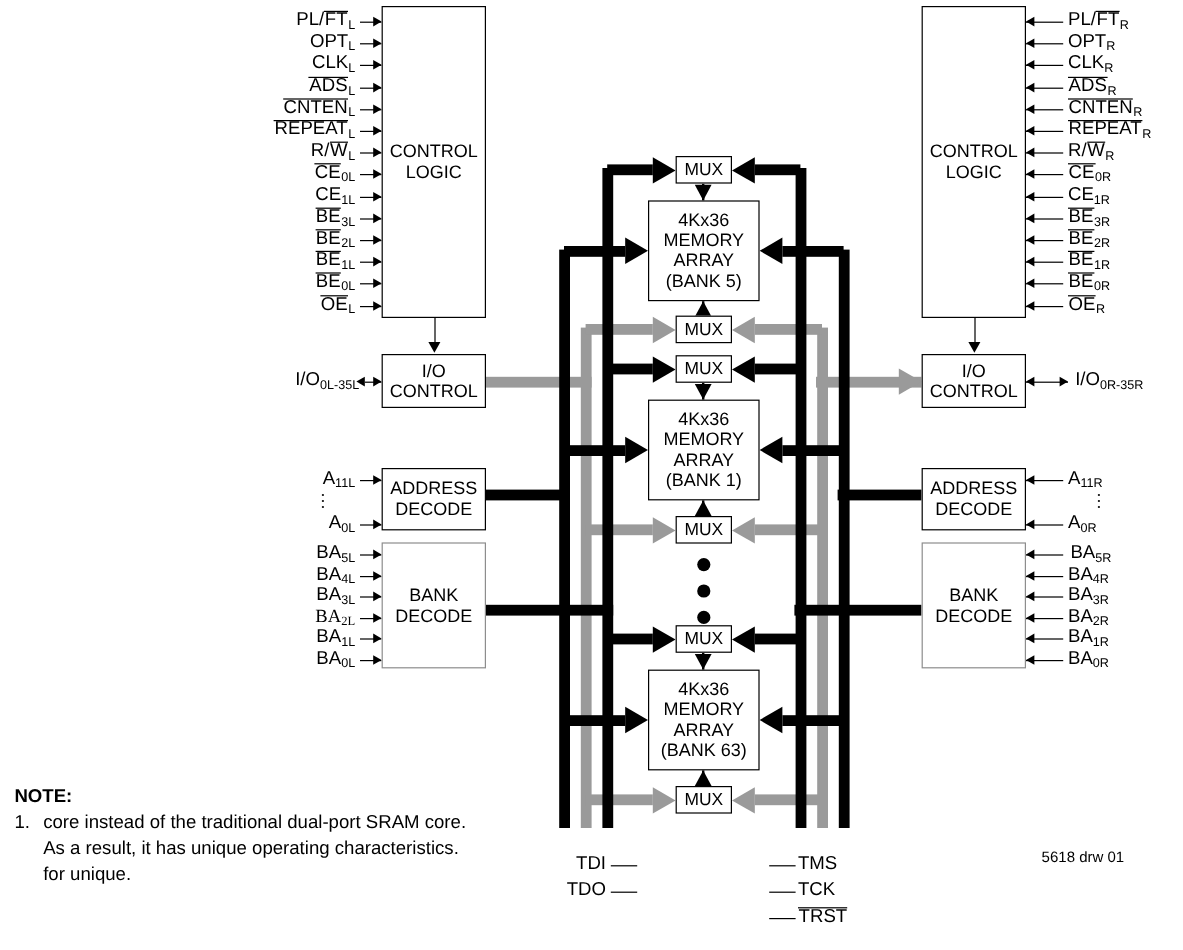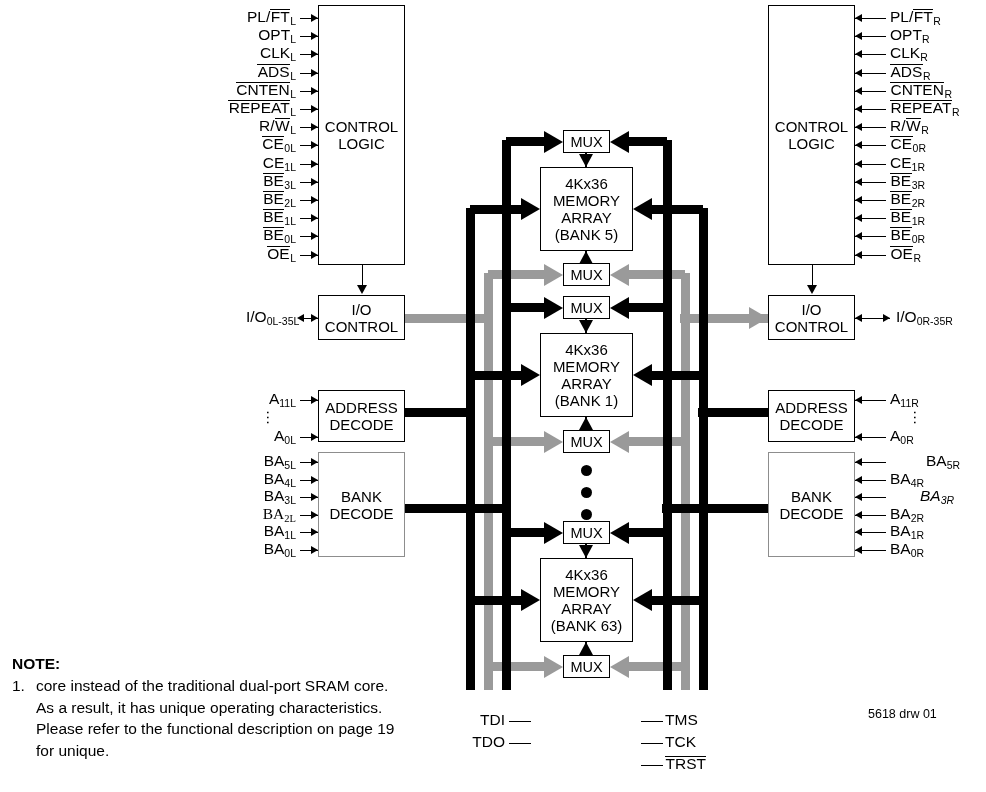--- a/index.html
+++ b/index.html
@@ -136,21 +136,20 @@
   <div class="dot" style="left:581px;top:509px;"></div>
 
 
   <div id="note">
     <div class="hd">NOTE:</div>
     <div class="row">
       <div class="num">1.</div>
       <div class="txt">
         <div>core instead of the traditional dual-port SRAM core.</div>
         <div>As a result, it has unique operating characteristics.</div>
-        <div>Please refer to the functional description on page 19</div>
         <div>for unique.</div>
       </div>
     </div>
   </div>
   <div id="drw">5618 drw 01</div>
 
   <div id="gen">
       <div class="lbl r" style="right: 690px; top: 9px;">PL/<span class="ob">FT</span><sub>L</sub></div>
       <div class="sig" style="left:300px;top:18px;width:18px;"></div>
       <div class="ah rt" style="left:311px;top:14px;"></div>
@@ -257,33 +256,33 @@
       <div class="sig" style="left:300px;top:437px;width:18px;"></div>
       <div class="ah rt" style="left:311px;top:433px;"></div>
       <div class="lbl" style="left: 890px; top: 428px;">A<sub>0R</sub></div>
       <div class="sig" style="left:855px;top:437px;width:31px;"></div>
       <div class="ah lt" style="left:855px;top:433px;"></div>
       <div class="vdots" style="left:266px;top:410px;">···</div>
       <div class="vdots" style="left:913px;top:410px;">···</div>
       <div class="lbl r" style="right: 690px; top: 453px;">BA<sub>5L</sub></div>
       <div class="sig" style="left:300px;top:462px;width:18px;"></div>
       <div class="ah rt" style="left:311px;top:458px;"></div>
-      <div class="lbl" style="left: 926px; top: 453px;">BA<sub>5R</sub></div>
+      <div class="lbl" style="left: 892px; top: 453px;">BA<sub>5R</sub></div>
       <div class="sig" style="left:855px;top:462px;width:31px;"></div>
       <div class="ah lt" style="left:855px;top:458px;"></div>
       <div class="lbl r" style="right: 690px; top: 470.5px;">BA<sub>4L</sub></div>
       <div class="sig" style="left:300px;top:479.5px;width:18px;"></div>
       <div class="ah rt" style="left:311px;top:475.5px;"></div>
       <div class="lbl" style="left: 890px; top: 470.5px;">BA<sub>4R</sub></div>
       <div class="sig" style="left:855px;top:479.5px;width:31px;"></div>
       <div class="ah lt" style="left:855px;top:475.5px;"></div>
       <div class="lbl r" style="right: 690px; top: 488px;">BA<sub>3L</sub></div>
       <div class="sig" style="left:300px;top:497px;width:18px;"></div>
       <div class="ah rt" style="left:311px;top:493px;"></div>
-      <div class="lbl" style="left: 920px; top: 488px; font-style: italic;">BA<sub>3R</sub></div>
+      <div class="lbl" style="left: 890px; top: 488px;">BA<sub>3R</sub></div>
       <div class="sig" style="left:855px;top:497px;width:31px;"></div>
       <div class="ah lt" style="left:855px;top:493px;"></div>
       <div class="lbl r" style="right: 690px; top: 505.5px; font-family: Liberation Serif, serif;">BA<sub>2L</sub></div>
       <div class="sig" style="left:300px;top:514.5px;width:18px;"></div>
       <div class="ah rt" style="left:311px;top:510.5px;"></div>
       <div class="lbl" style="left: 890px; top: 505.5px;">BA<sub>2R</sub></div>
       <div class="sig" style="left:855px;top:514.5px;width:31px;"></div>
       <div class="ah lt" style="left:855px;top:510.5px;"></div>
       <div class="lbl r" style="right: 690px; top: 523px;">BA<sub>1L</sub></div>
       <div class="sig" style="left:300px;top:532px;width:18px;"></div>

